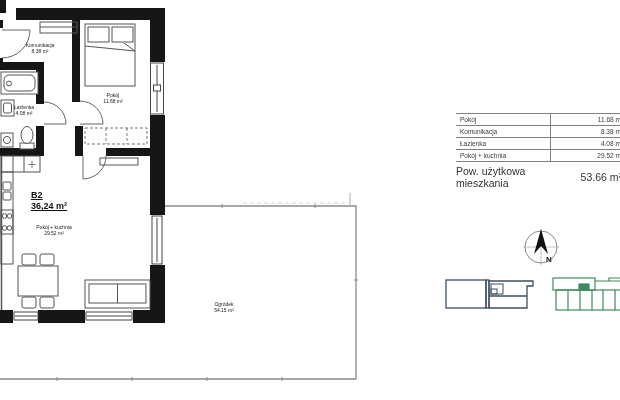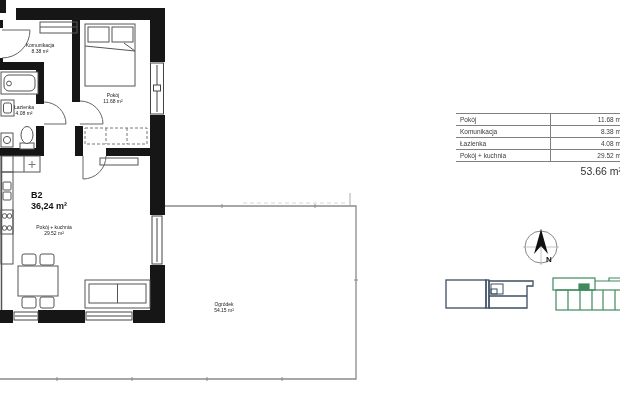--- a/index.html
+++ b/index.html
@@ -3,21 +3,21 @@
 <meta charset="utf-8">
 <style>
   html,body{margin:0;padding:0;background:#fff;}
   #canvas{
     position:relative;width:620px;height:400px;background:#fff;overflow:hidden;
     font-family:"Liberation Sans", sans-serif;color:#1c1c1c;
   }
   svg{position:absolute;left:0;top:0;}
   .lbl{position:absolute;text-align:center;transform:translateX(-50%);line-height:6px;font-size:5px;color:#222;white-space:nowrap;}
   .unit-lbl{position:absolute;font-size:9px;font-weight:600;line-height:11px;color:#111;}
-  .unit-lbl .u{}
+  .unit-lbl .u{text-decoration:underline;}
   
   #area-table{position:absolute;left:456px;top:113px;width:170px;border-top:1px solid #808080;}
   .t-row{display:flex;height:11px;border-bottom:1px solid #808080;font-size:6.5px;color:#3a3a3a;}
   .t-label{width:95px;border-right:1px solid #808080;padding-left:4px;line-height:11px;box-sizing:border-box;}
   .t-value{flex:1;text-align:right;padding-right:3px;line-height:11px;}
   .t-summary{display:flex;padding-top:3px;}
   .s-label{width:100px;font-size:10.5px;line-height:12px;color:#333;}
   .s-value{flex:1;text-align:right;padding-right:4px;font-size:10.5px;color:#333;align-self:center;}
 </style>
 </head>
@@ -188,17 +188,18 @@
     </div>
     <div class="t-row">
       <div class="t-label">Łazienka</div>
       <div class="t-value">4.08 m²</div>
     </div>
     <div class="t-row">
       <div class="t-label">Pokój + kuchnia</div>
       <div class="t-value">29.52 m²</div>
     </div>
     <div class="t-summary">
+      <div class="s-label">Pow. użytkowa mieszkania</div>
       <div class="s-value">53.66 m²</div>
     </div>
   </div>
 
 </div>
 
 </body></html>

